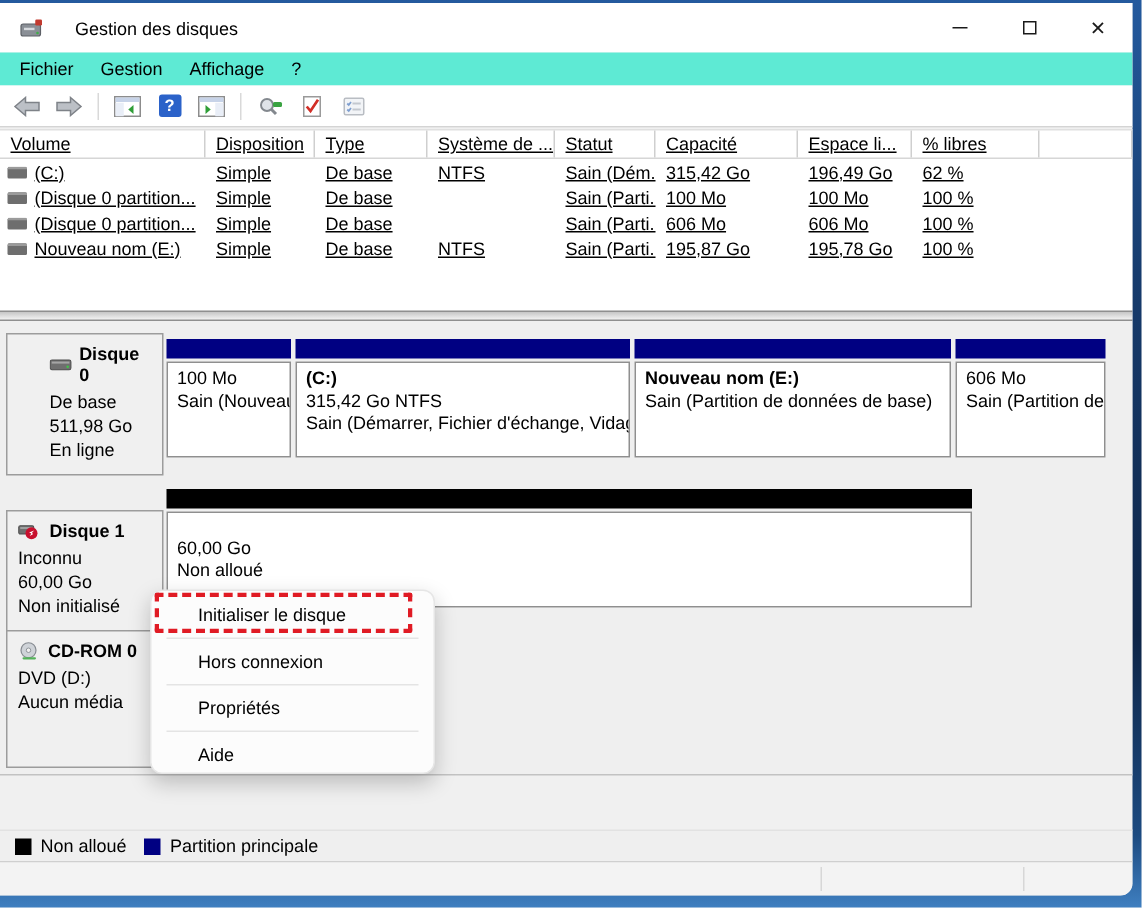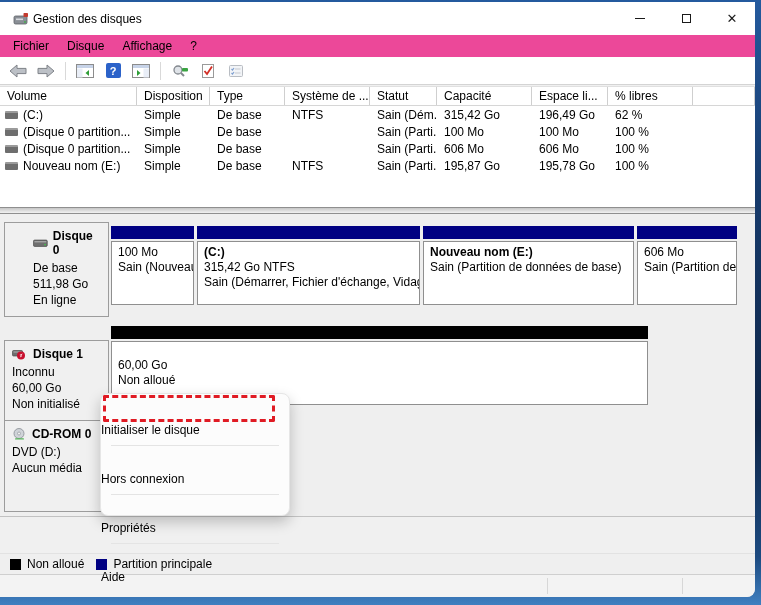--- a/index.html
+++ b/index.html
@@ -10,37 +10,37 @@
     background:linear-gradient(180deg,#245a9e 0%,#173c6e 30%,#0e2547 70%,#1c4a80 92%,#3f7fc0 100%);
     position:relative; overflow:hidden;
   }
   .window {
     position:absolute; left:0; top:2px; width:755px; height:595px;
     background:#f0f0f0; border-bottom-right-radius:8px; overflow:hidden;
   }
   
   .titlebar { position:absolute; left:0; top:0; width:100%; height:33px; background:#fff; display:flex; align-items:center; }
   .app-icon { margin-left:13px; width:16px; height:14px; flex:0 0 auto; }
-  .title-text { margin-left:4px; font-size:12px; }
+  .title-text { margin-left:21px; font-size:12px; }
   .win-controls { margin-left:auto; display:flex; height:100%; }
   .win-btn { width:46px; height:100%; display:flex; align-items:center; justify-content:center; color:#1a1a1a; }
   .glyph-min { width:10px; height:1px; background:#1a1a1a; display:block; }
   .glyph-max { width:9px; height:9px; border:1px solid #1a1a1a; display:block; }
   .glyph-close { font-size:13px; line-height:1; }
   
-  .menubar { position:absolute; left:0; top:33px; width:100%; height:22px; background:#ec4899; display:flex; align-items:center; padding-left:4px; }
+  .menubar { position:absolute; left:0; top:33px; width:100%; height:22px; background:#5eead4; display:flex; align-items:center; padding-left:4px; }
   .menu-item { padding:2px 9px; }
   
   .toolbar { position:absolute; left:0; top:55px; width:100%; height:28px; background:#fff; border-bottom:1px solid #d4d4d4; display:flex; align-items:center; padding-left:6px; gap:4px; }
   .tb-btn { width:24px; height:22px; display:flex; align-items:center; justify-content:center; }
   .tb-sep { width:1px; height:18px; background:#d9d9d9; margin:0 3px; }
   .help-box { width:15px; height:15px; background:#2b62c9; border-radius:2px; color:#fff; font-weight:bold; font-size:11px; display:flex; align-items:center; justify-content:center; }
   
   .listpane { position:absolute; left:0; top:84px; width:100%; height:121px; background:#fff; border-top:1px solid #e0e0e0; }
-  .vt-header, .vt-row { display:grid; grid-template-columns:137px 73px 75px 85px 67px 95px 76px 85px 1fr; align-items:center; }
+  .vt-header, .vt-row { display:grid; grid-template-columns:137px 73px 75px 85px 67px 95px 76px 85px 1fr; align-items:center;text-decoration:underline; }
   .vt-header { height:19px; border-bottom:1px solid #d6d6d6; }
   .vt-header > div { height:100%; display:flex; align-items:center; padding-left:7px; border-right:1px solid #cfcfcf; overflow:hidden; white-space:nowrap; }
   .vt-row { height:17px; }
   .vt-row > div { padding-left:7px; overflow:hidden; white-space:nowrap; }
   .vol-cell { display:flex; align-items:center; gap:5px; padding-left:5px !important; }
   .vol-ic { flex:0 0 auto; width:13px; height:8px; background:#6e6e6e; border-radius:1px; border-top:2px solid #9b9b9b; }
   
   .splitter { position:absolute; left:0; top:205px; width:100%; height:7px; background:linear-gradient(180deg,#c6c6c6,#f2f2f2); border-top:1px solid #8f8f8f; border-bottom:1px solid #8f8f8f; }
   
   .graphpane { position:absolute; left:0; top:212px; width:100%; height:303px; background:#efefef; border-bottom:1px solid #c2c2c2; }
@@ -56,21 +56,21 @@
   .pt-title { font-weight:bold; }
   
   .legendbar { position:absolute; left:0; top:551px; width:100%; height:22px; background:#efefef; border-top:1px solid #e2e2e2; border-bottom:1px solid #cfcfcf; display:flex; align-items:center; padding-left:10px; gap:6px; }
   .swatch { width:11px; height:11px; display:inline-block; }
   .swatch-unalloc { background:#000; }
   .swatch-primary { background:#000082; margin-left:6px; }
   .statusbar { position:absolute; left:0; top:573px; width:100%; height:22px; background:#f3f3f3; border-bottom-right-radius:8px; }
   .sb-div { position:absolute; top:3px; width:1px; height:16px; background:#d7d7d7; }
   
   .ctxmenu { position:absolute; left:100px; top:393px; width:190px; height:123px; background:#fcfcfc; border:1px solid #e6e6e6; border-radius:8px; box-shadow:0 6px 14px rgba(0,0,0,.22); padding:3px 0; z-index:40; }
-  .ctx-item { height:26px; line-height:26px; white-space:nowrap;margin-top:20px; }
+  .ctx-item { height:26px; line-height:26px; padding-left:31px; white-space:nowrap; }
   .ctx-div { height:1px; background:#e4e4e4; margin:2px 10px; }
   .annotation-rect { position:absolute; left:103px; top:395px; width:172px; height:27px; border:3px dashed #e01b24; border-radius:2px; z-index:50; }
 </style>
 </head>
 <body>
 
 <div class="window">
 
   <div class="titlebar">
     <svg class="app-icon" viewBox="0 0 16 14">
@@ -88,21 +88,21 @@
           <span class="glyph-max"></span>
         </div>
       <div class="win-btn">
           <span class="glyph-close">✕</span>
         </div>
     </div>
   </div>
 
   <div class="menubar">
     <span class="menu-item">Fichier</span>
-    <span class="menu-item">Disque</span>
+    <span class="menu-item">Gestion</span>
     <span class="menu-item">Affichage</span>
     <span class="menu-item">?</span>
   </div>
 
   <div class="toolbar">
     <div class="tb-btn">
       <svg width="18" height="14" viewBox="0 0 18 14">
           <path d="M8 1 L1 7 L8 13 L8 9.6 L17 9.6 L17 4.4 L8 4.4 Z" fill="#bcc0c6" stroke="#7e8288" stroke-width="1"></path>
         </svg>
     </div>

